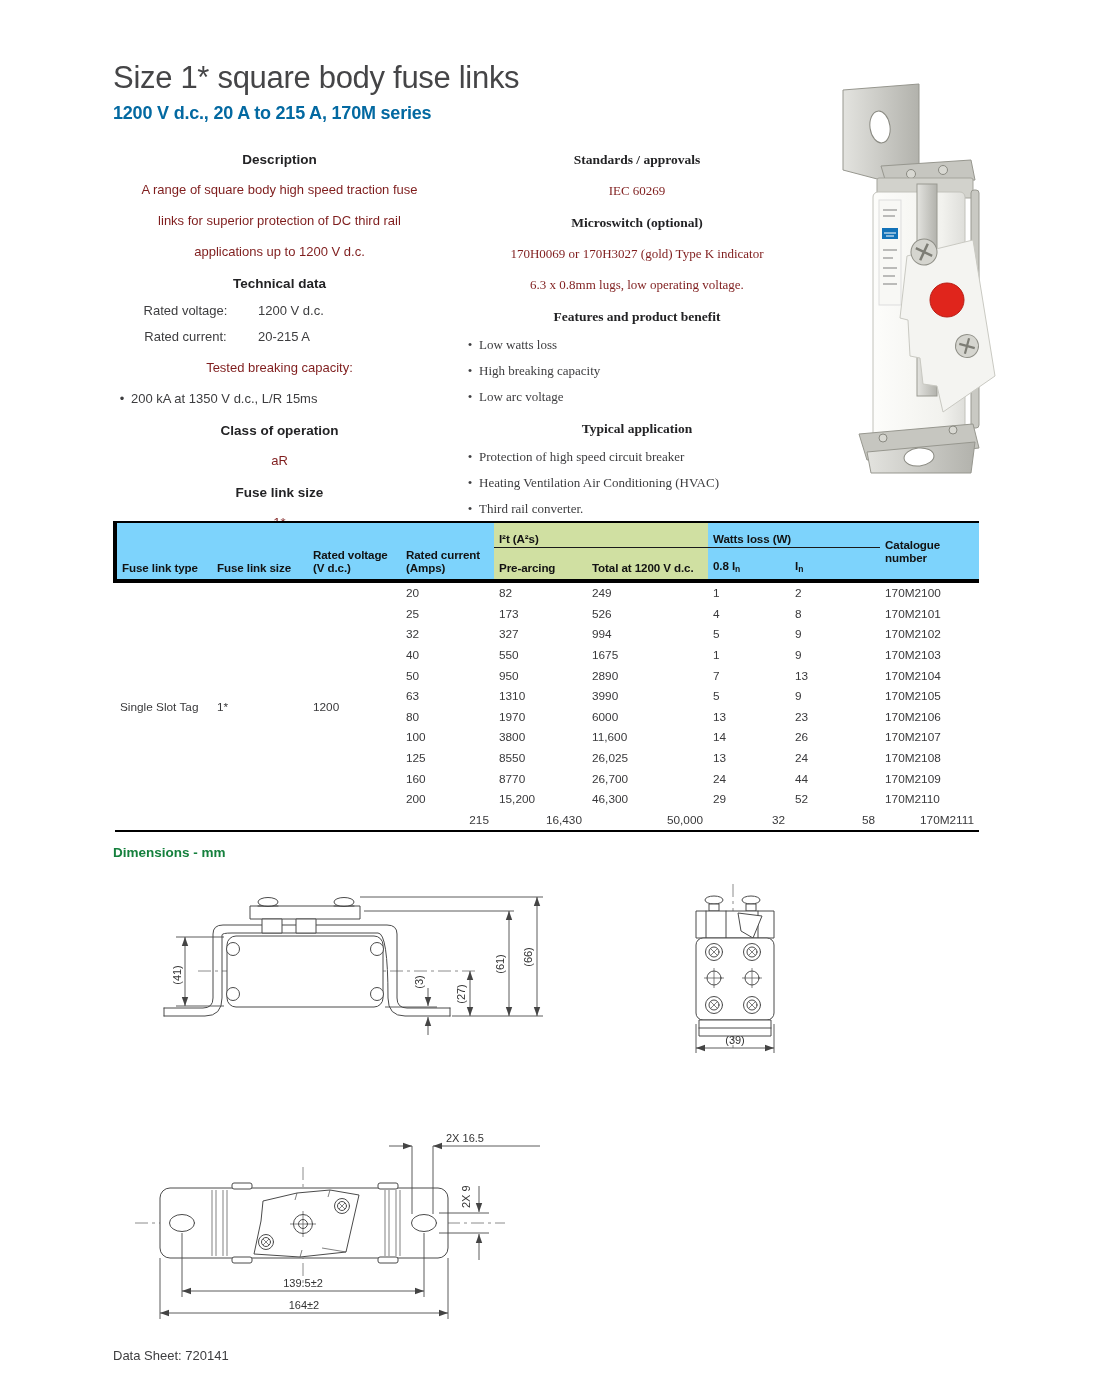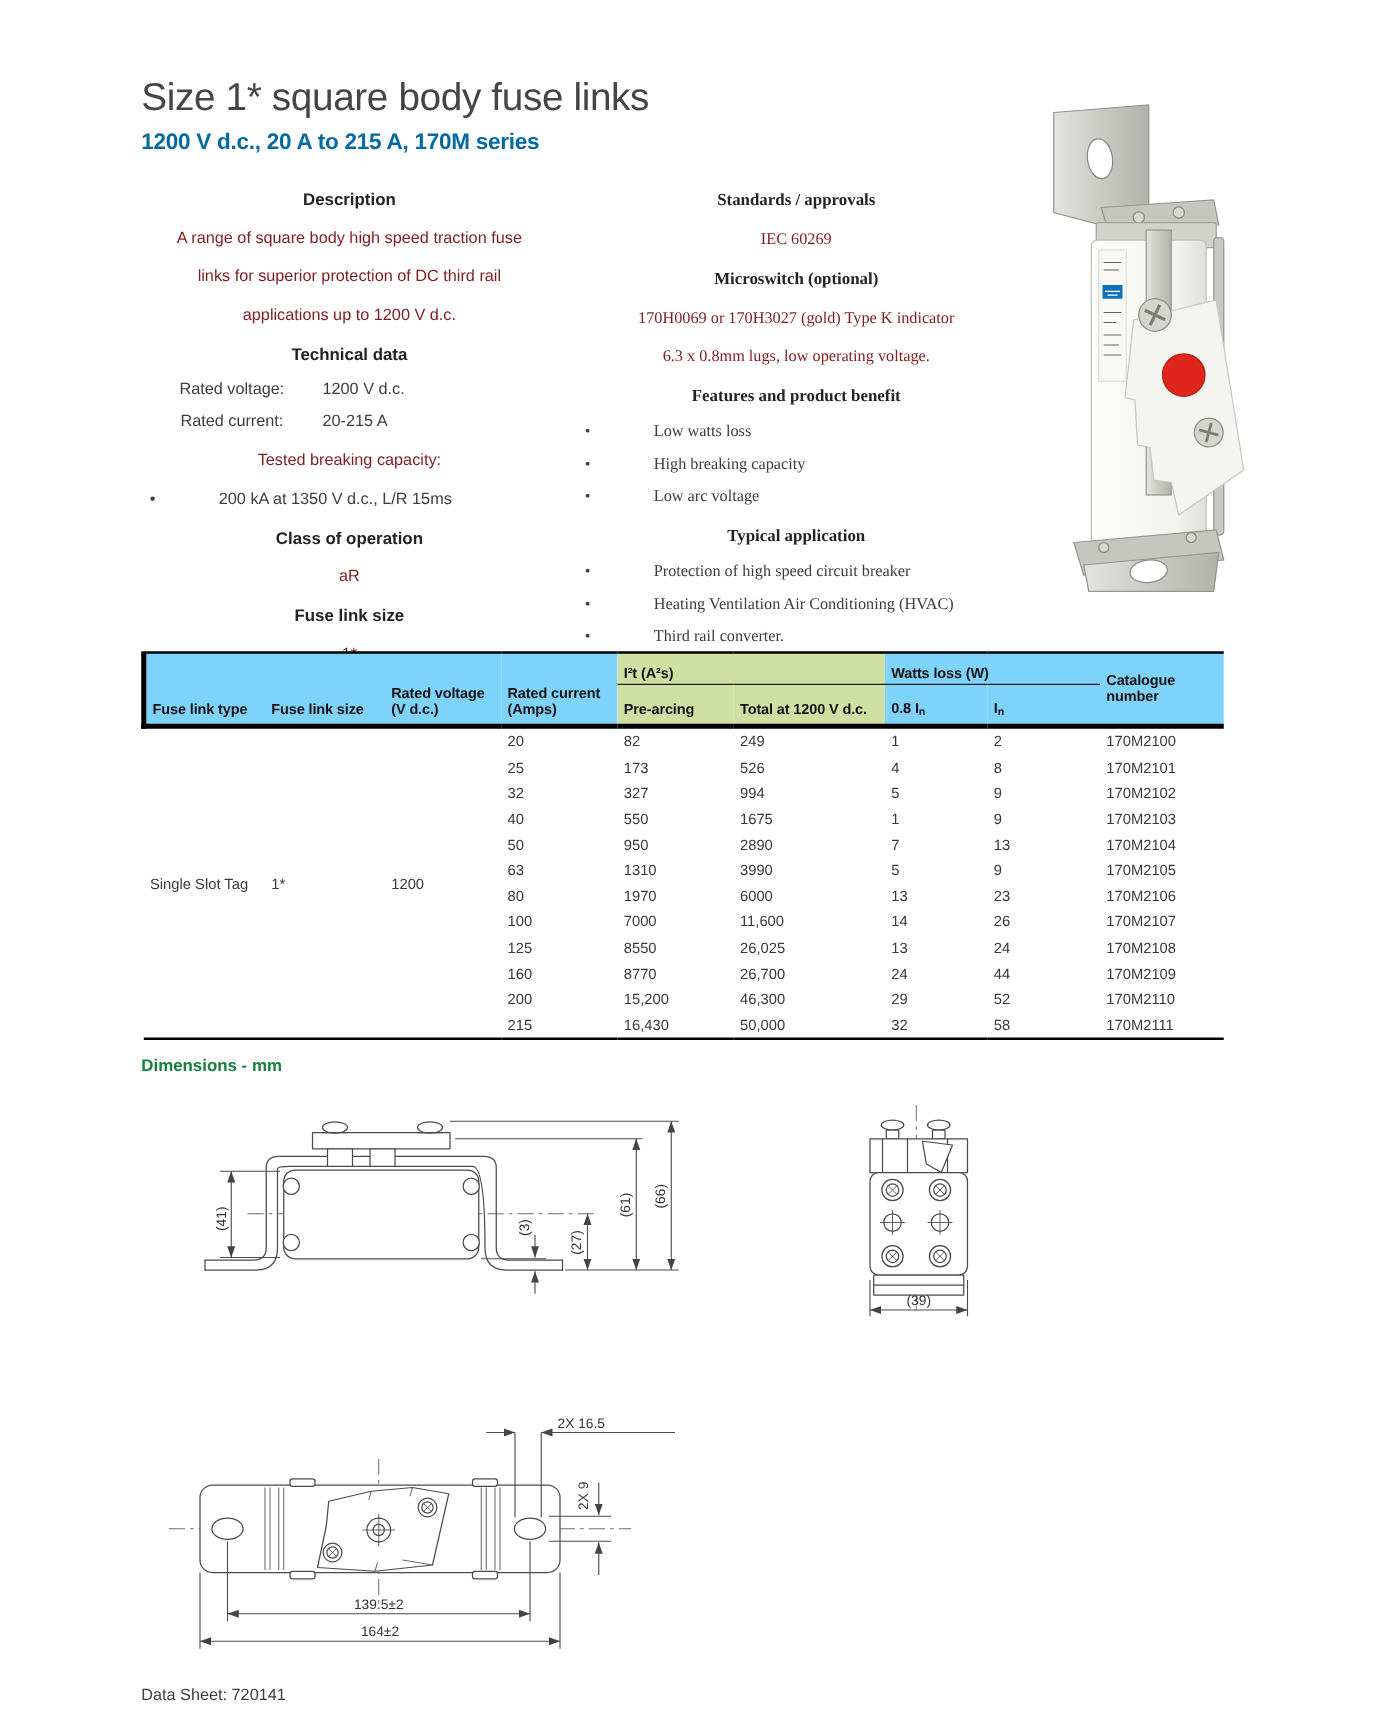--- a/index.html
+++ b/index.html
@@ -11,42 +11,42 @@
   .hdr h2{margin:7px 0 0;font-size:18px;font-weight:700;color:#0369a1;letter-spacing:-0.2px;}
   
   .cols{position:absolute;left:113px;top:152px;width:720px;display:flex;text-align:center;}
   .col-l{width:333px;margin-right:15px;}
   .col-r{width:352px;font-family:Liberation Serif, serif;}
   .cols h3{margin:0 0 11px;font-size:13.5px;font-weight:bold;color:#232325;}
   .cols .sec{margin-bottom:16px;}
   .cols p, .cols .ln13{font-size:13px;line-height:17px;margin:14px;color:#7f1d1d;}
   .spec-row{display:flex;font-size:13px;line-height:17px;margin-bottom:9px;}
   .spec-label{width:145px;flex:0 0 145px;}
-  .bullet{display:flex;font-size:13px;line-height:17px;margin-bottom:9px;gap:44px;}
+  .bullet{display:flex;font-size:13px;line-height:17px;margin-bottom:9px;}
   .bullet .dot{flex:0 0 18px;}
   .bullet .dot::before{content:"\2022";}
   .mb10{margin-bottom:10px;}
   .mt6{margin-top:6px;}
   
   .tblwrap{position:absolute;left:113px;top:521px;width:866px;}
   table.data{border-collapse:collapse;table-layout:fixed;width:864px;}
   table.data th{font-size:11.6px;font-weight:bold;color:#121212;text-align:left;
       padding:2px 5px;background:#7dd3fc;letter-spacing:-0.1px;}
   table.data th.green{background:#d0e0a2;}
   table.data th.blue{background:#7dd3fc;margin-top:37px;}
   table.data tr.hrow1 th{border-top:2.5px solid #000;}
   table.data th.first{border-left:4px solid #000;}
   table.data th.grp{border-bottom:1.5px solid #1a1a1a;vertical-align:bottom;height:20px;}
   table.data th.vspan{vertical-align:bottom;padding-bottom:5px;}
   table.data th.vmid{vertical-align:middle;}
   table.data th.hb{border-bottom:4px solid #000;}
   table.data tr.hrow2 th{height:24px;vertical-align:bottom;padding-bottom:5px;}
   table.data td{font-size:11.8px;color:#39393b;padding:0 5px;height:20.6px;vertical-align:middle;}
   table.data td.span3{vertical-align:middle;border-bottom:2.5px solid #000;}
-  table.data tbody tr:last-child td{border-bottom:2.5px solid #000;}
+  table.data tbody tr:last-child td{border-bottom:2.5px solid #000;text-align:right;}
   sub.n{font-size:8.5px;vertical-align:-2px;}
   
   .dimhdr{position:absolute;left:113px;top:845px;font-size:13.5px;font-weight:bold;color:#15803d;}
   svg.drw{position:absolute;}
   .ln{fill:none;stroke:#4b4b4b;stroke-width:1;stroke-linejoin:round;stroke-linecap:round;}
   .lnf{fill:#fff;stroke:#4b4b4b;stroke-width:1;stroke-linejoin:round;}
   .thin{fill:none;stroke:#4b4b4b;stroke-width:0.7;}
   .ctr{fill:none;stroke:#6e6e6e;stroke-width:0.8;stroke-dasharray:13 4 3 4;}
   .dim{fill:none;stroke:#4b4b4b;stroke-width:0.9;}
   .dtx{font-family:"Liberation Sans",sans-serif;font-size:11px;fill:#333;}
@@ -286,21 +286,21 @@
         <tr>
           <td>80</td>
           <td>1970</td>
           <td>6000</td>
           <td>13</td>
           <td>23</td>
           <td>170M2106</td>
         </tr>
         <tr>
           <td>100</td>
-          <td>7000</td>
+          <td>3800</td>
           <td>11,600</td>
           <td>14</td>
           <td>26</td>
           <td>170M2107</td>
         </tr>
         <tr>
           <td>125</td>
           <td>8550</td>
           <td>26,025</td>
           <td>13</td>

